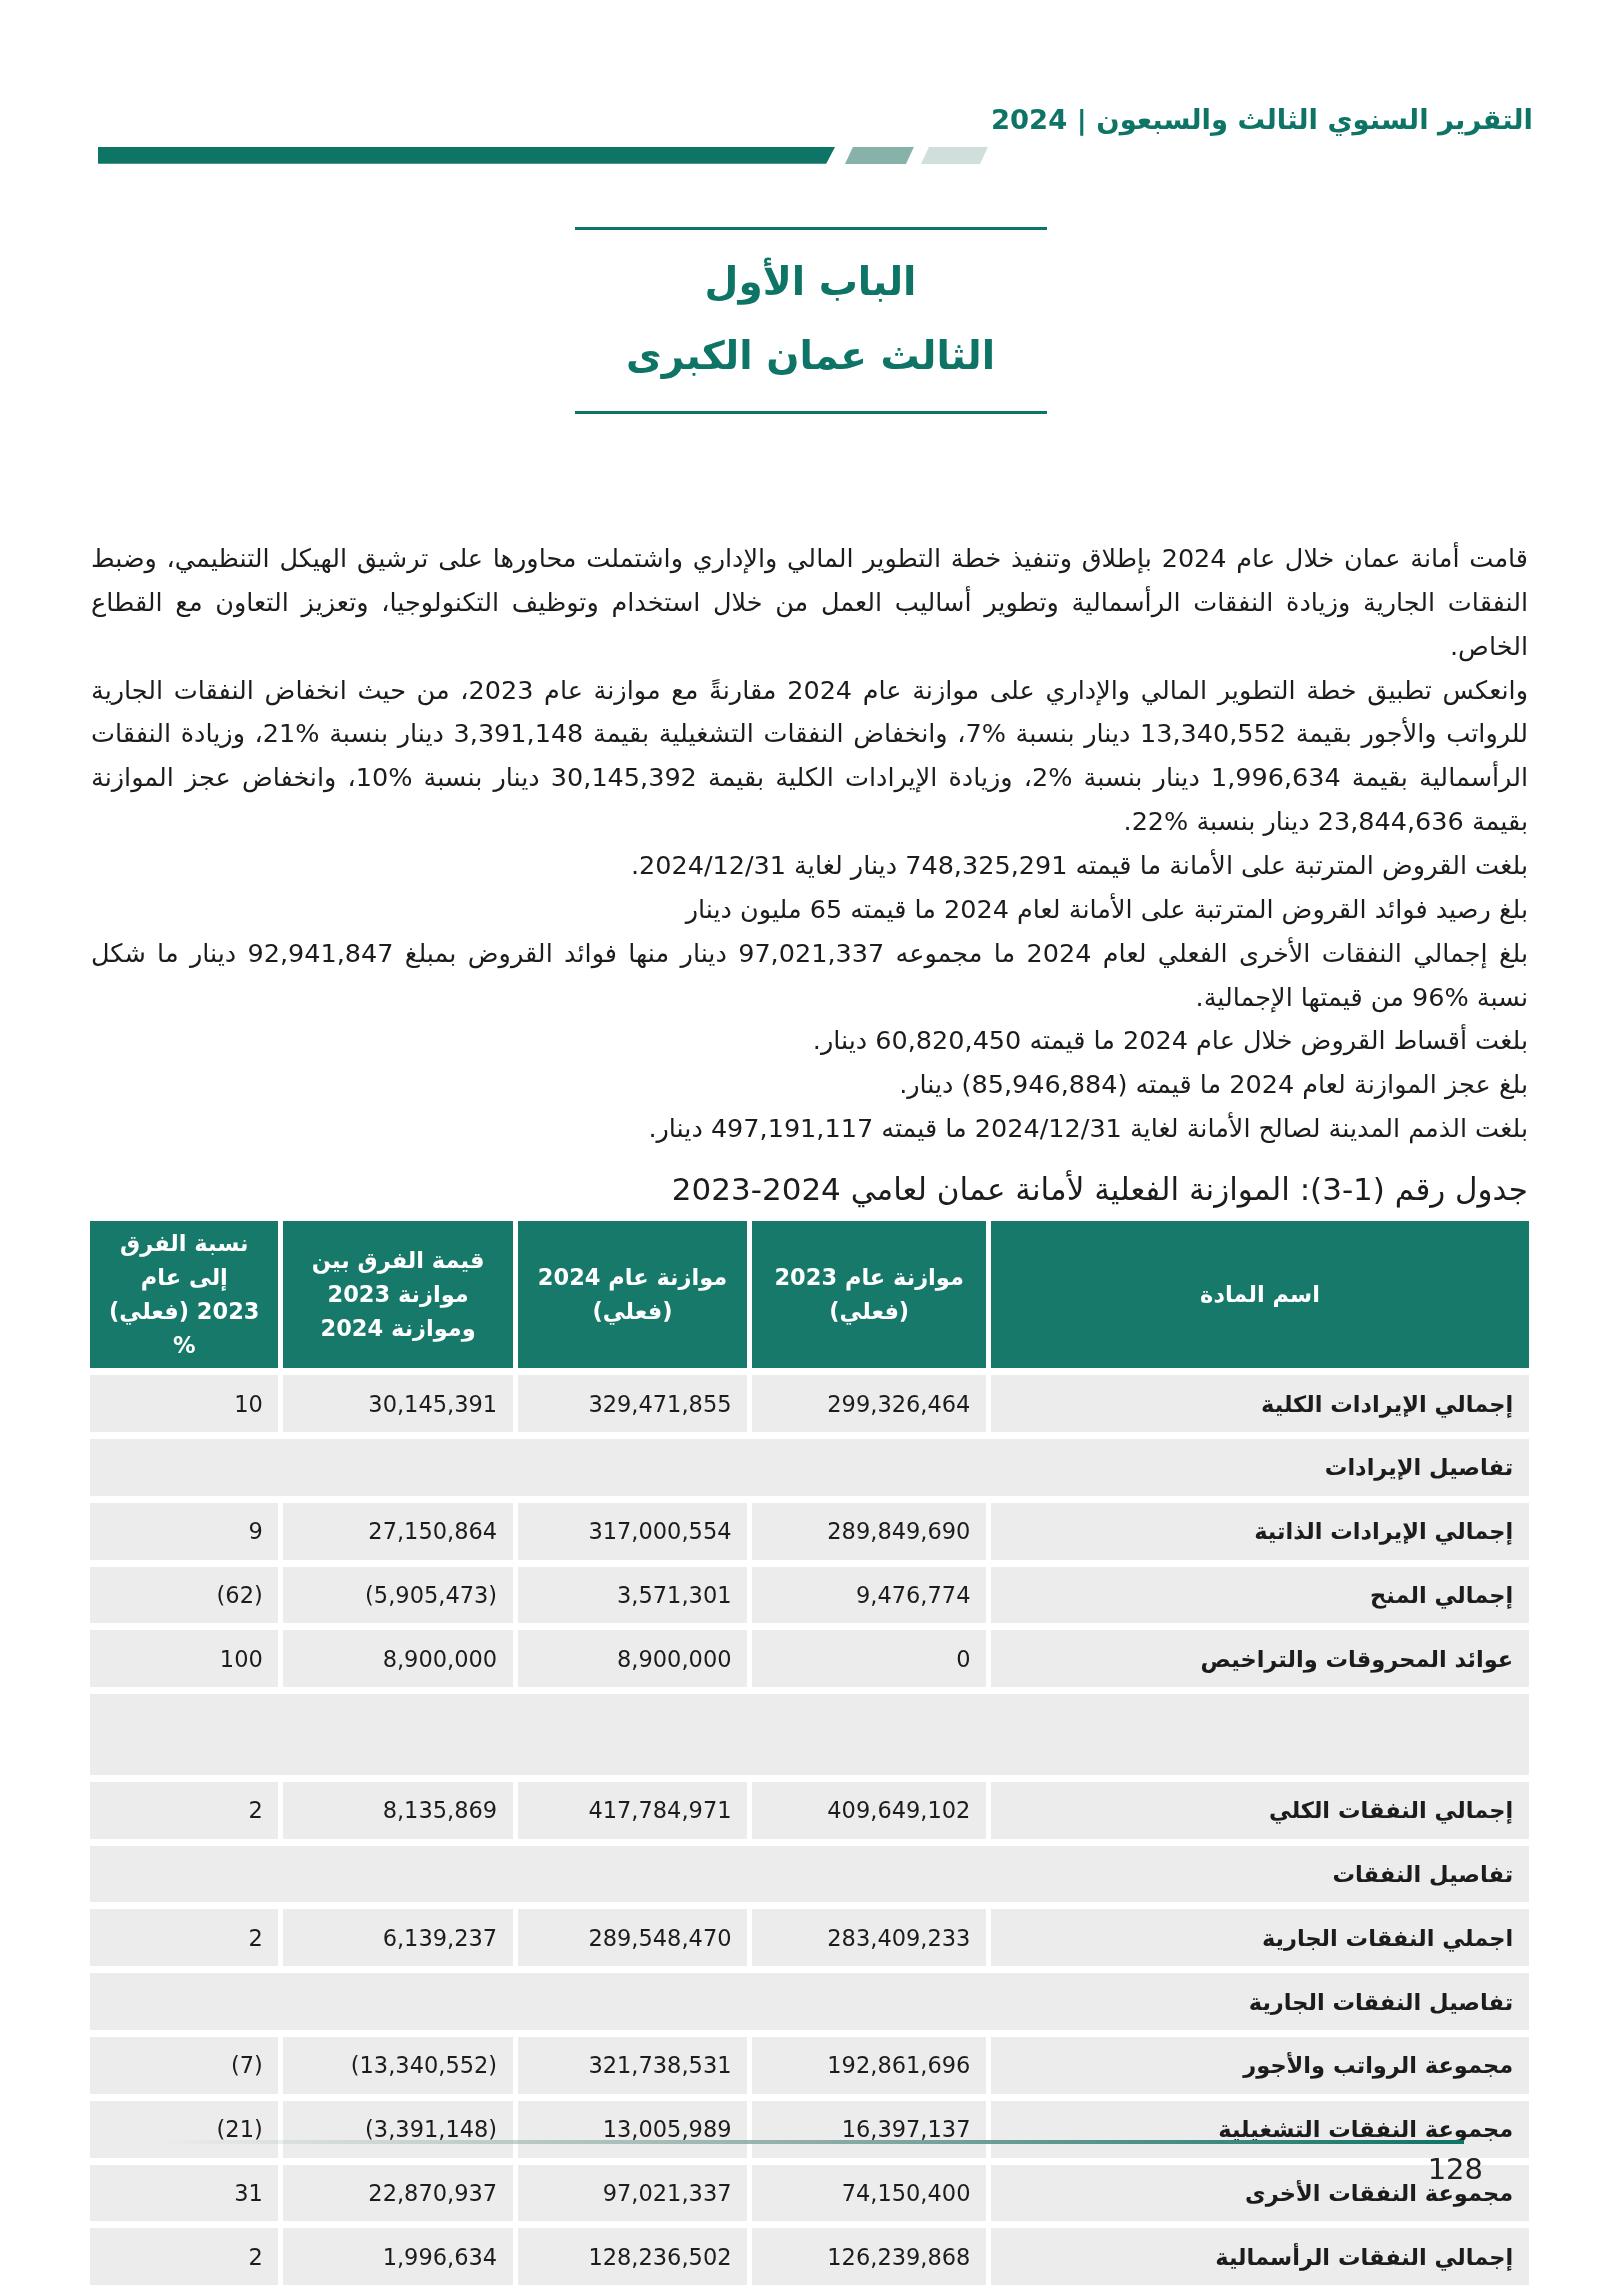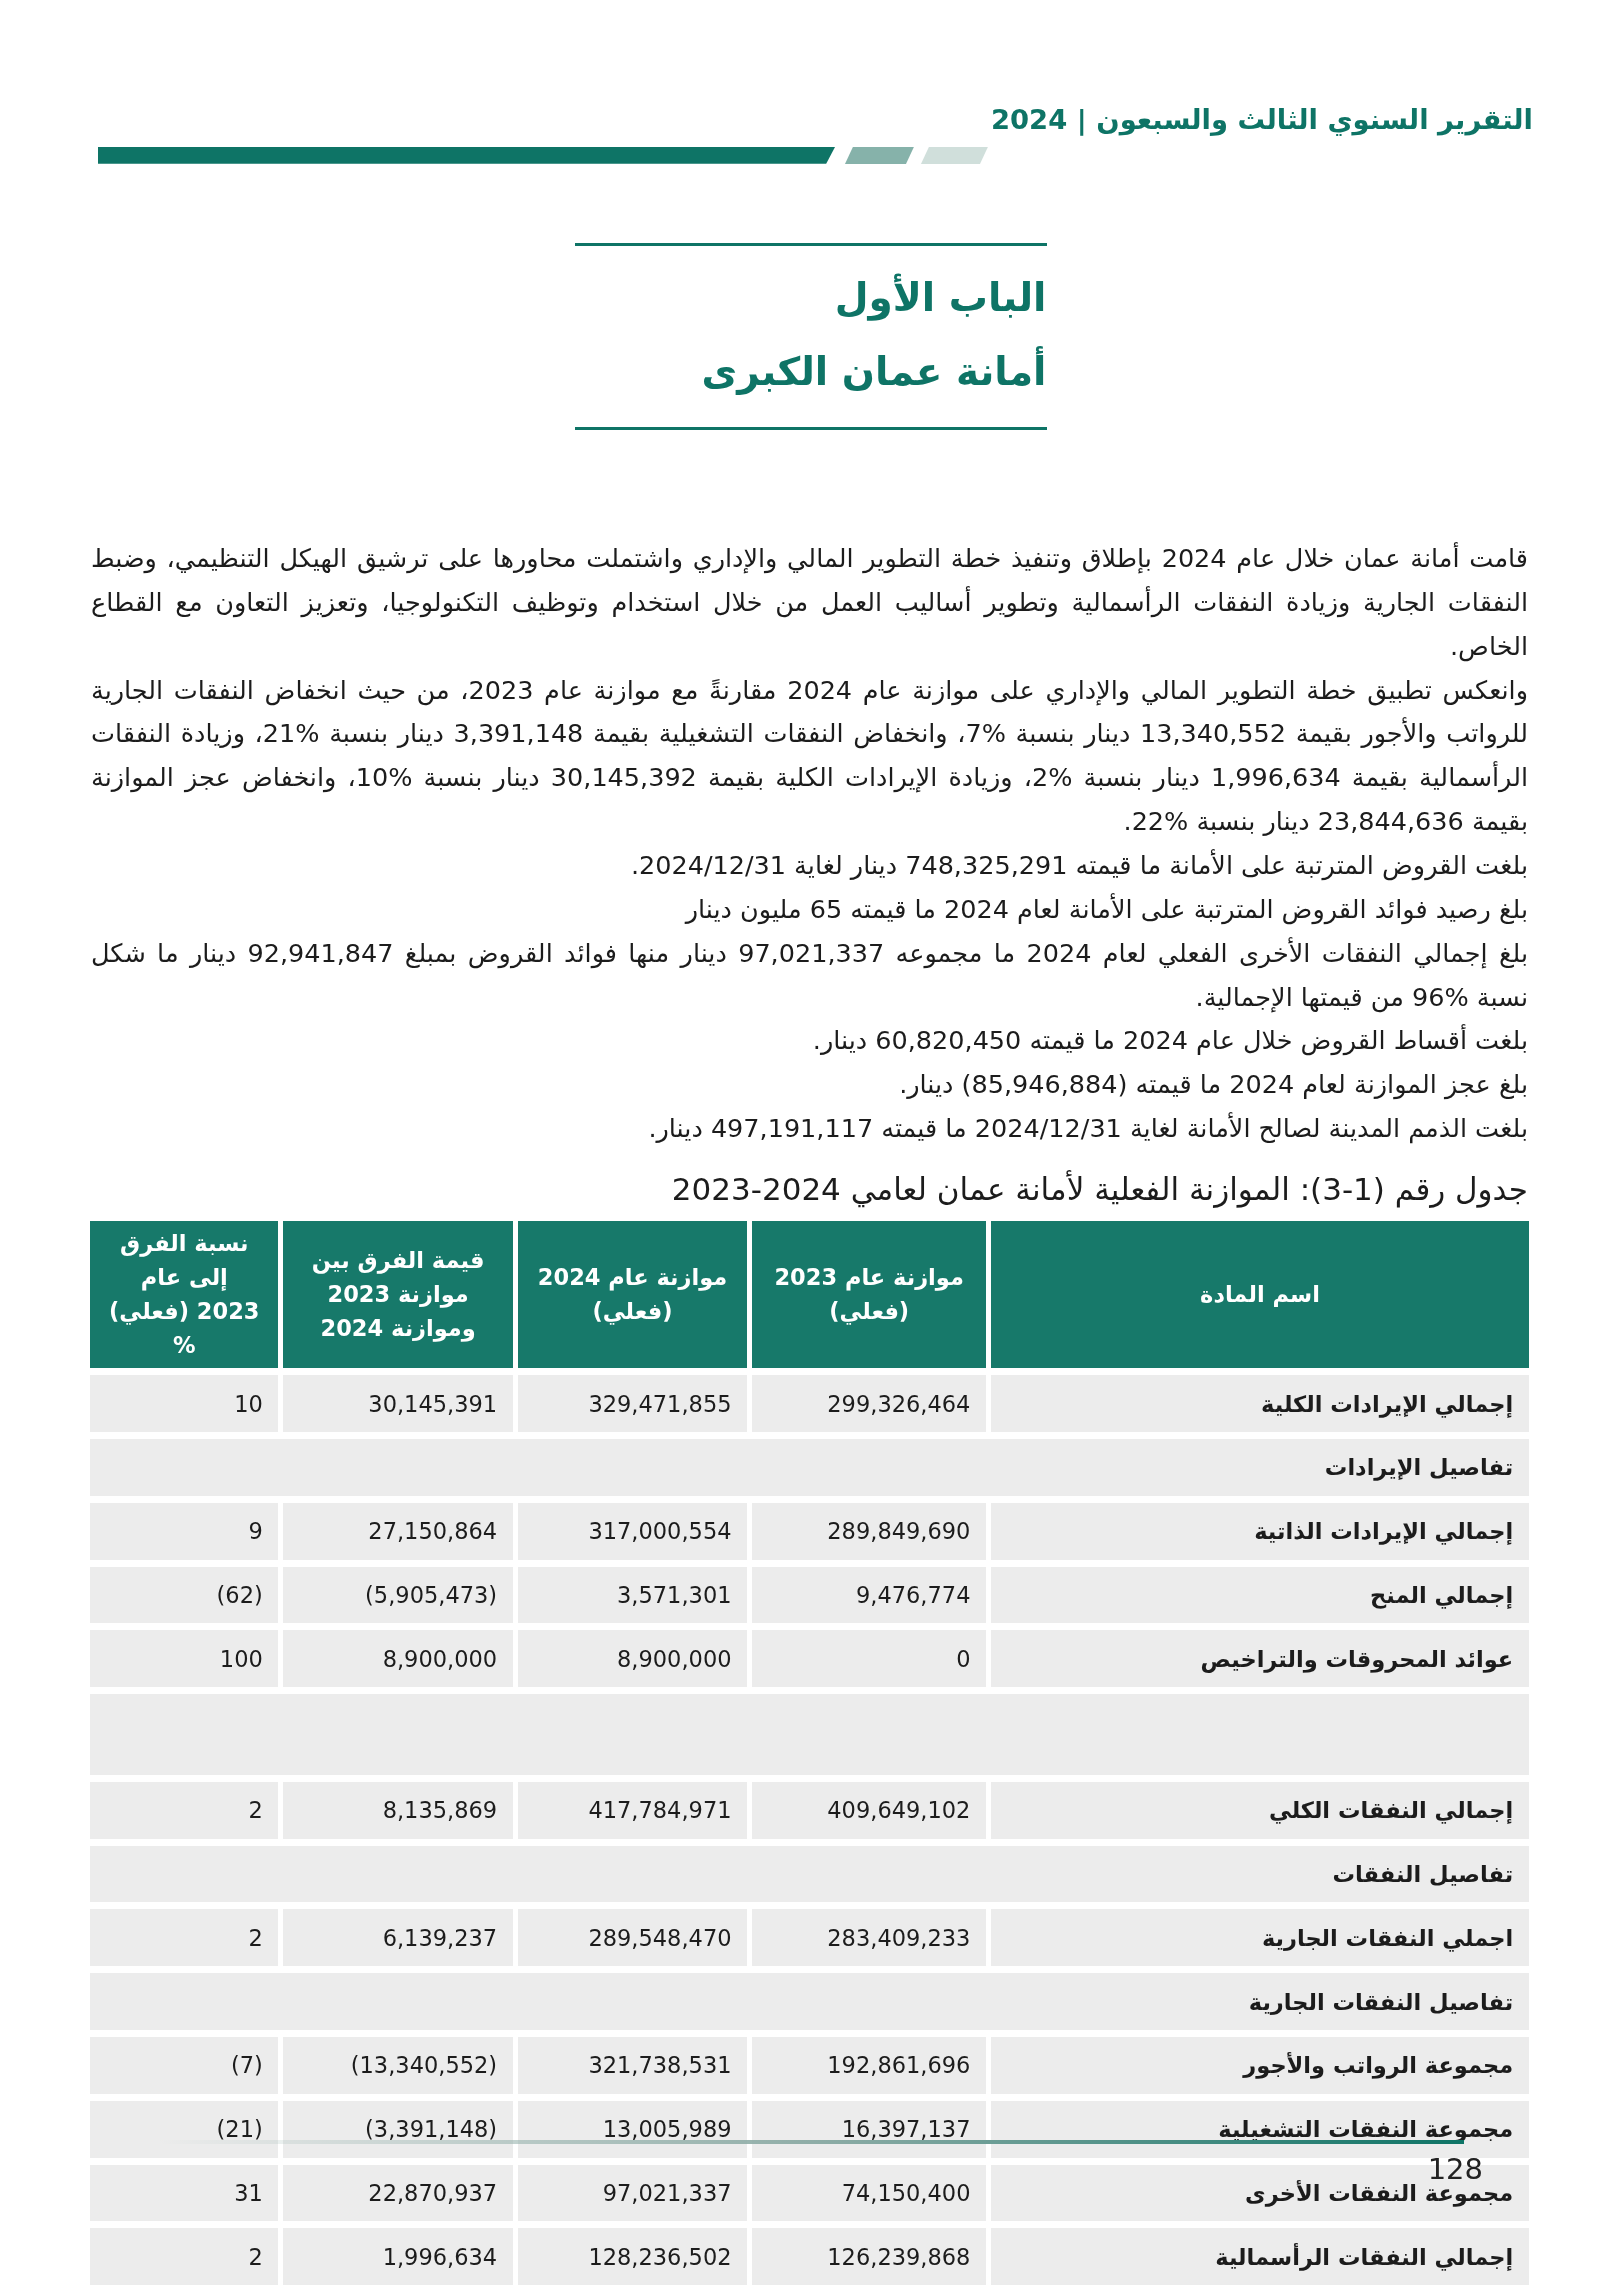--- a/index.html
+++ b/index.html
@@ -31,22 +31,22 @@
     background:var(--seg-mid,#86b2aa);
     transform:skewX(-25deg);
   }
   .bar-seg2{
     position:absolute;left:925px;top:0;width:59px;height:16.7px;
     background:var(--seg-light,#d0dfdb);
     transform:skewX(-25deg);
   }
   
   .chapter{
-    position:absolute;top:243px;left:50%;transform:translateX(-50%);
-    width:472px;text-align:right;
+    position:absolute;top:227px;left:50%;transform:translateX(-50%);
+    width:472px;text-align:center;
   }
   .chapter .rule{height:2.9px;background:var(--teal,#0e7466);}
   .chapter .t1{
     margin:29px 0 0 0;font-size:39px;font-weight:bold;line-height:1.2;
     color:var(--teal,#0e7466);
   }
   .chapter .t2{
     margin:27.4px 0 31px 0;font-size:39px;font-weight:bold;line-height:1.2;
     color:var(--teal,#0e7466);
   }
@@ -119,21 +119,21 @@
   <div class="hdr-title">التقرير السنوي الثالث والسبعون | 2024</div>
   <div class="deco-bar">
     <div class="bar-main"></div>
     <div class="bar-seg1"></div>
     <div class="bar-seg2"></div>
   </div>
 
   <div class="chapter">
     <div class="rule"></div>
     <div class="t1">الباب الأول</div>
-    <div class="t2">أمانة عمان الكبرى</div>
+    <div class="t2">الثالث عمان الكبرى</div>
     <div class="rule"></div>
   </div>
 
   <div class="content">
     <div>
         <p class="para">قامت أمانة عمان خلال عام 2024 بإطلاق وتنفيذ خطة التطوير المالي والإداري واشتملت محاورها على ترشيق الهيكل التنظيمي، وضبط النفقات الجارية وزيادة النفقات الرأسمالية وتطوير أساليب العمل من خلال استخدام وتوظيف التكنولوجيا، وتعزيز التعاون مع القطاع الخاص.</p>
         <p class="para">وانعكس تطبيق خطة التطوير المالي والإداري على موازنة عام 2024 مقارنةً مع موازنة عام 2023، من حيث انخفاض النفقات الجارية للرواتب والأجور بقيمة 13,340,552 دينار بنسبة %7، وانخفاض النفقات التشغيلية بقيمة 3,391,148 دينار بنسبة %21، وزيادة النفقات الرأسمالية بقيمة 1,996,634 دينار بنسبة %2، وزيادة الإيرادات الكلية بقيمة 30,145,392 دينار بنسبة %10، وانخفاض عجز الموازنة بقيمة 23,844,636 دينار بنسبة %22.</p>
         <p class="para">بلغت القروض المترتبة على الأمانة ما قيمته 748,325,291 دينار لغاية 2024/12/31.</p>
         <p class="para">بلغ رصيد فوائد القروض المترتبة على الأمانة لعام 2024 ما قيمته 65 مليون دينار</p>
         <p class="para">بلغ إجمالي النفقات الأخرى الفعلي لعام 2024 ما مجموعه 97,021,337 دينار منها فوائد القروض بمبلغ 92,941,847 دينار ما شكل نسبة %96 من قيمتها الإجمالية.</p>

